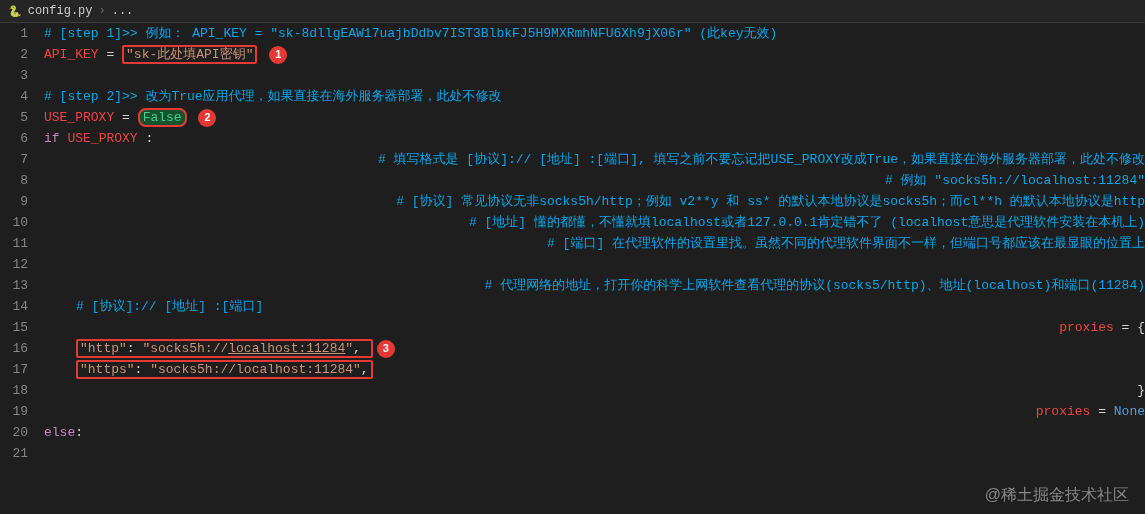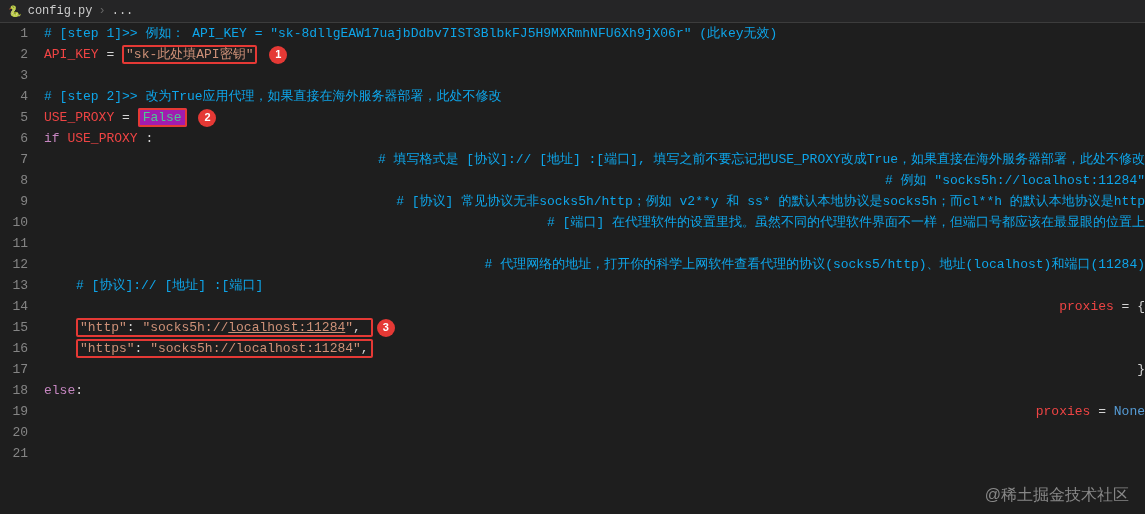--- a/index.html
+++ b/index.html
@@ -106,23 +106,23 @@
     .watermark {
       position: absolute;
       bottom: 8px;
       right: 16px;
       color: #888;
       font-size: 16px;
       font-family: Arial, sans-serif;
     }
 
     .false-highlight {
-      background: #a21caf;
+      background: #14532d;
       border: 2px solid #e53935;
-      border-radius: 2px;
+      border-radius: 8px;
       padding: 0 3px;
       color: #4ec994;
     }
 
     .proxy-box {
       border: 2px solid #e53935;
       border-radius: 2px;
       display: inline;
       padding: 0 2px;
     }
@@ -204,20 +204,23 @@
     </div>
 
     <div class="code-line indent1">
       <span class="c-comment"># 例如      "socks5h://localhost:11284"</span>
     </div>
 
     <div class="code-line indent1">
       <span class="c-comment"># [协议] 常见协议无非socks5h/http；例如 v2**y 和 ss* 的默认本地协议是socks5h；而cl**h 的默认本地协议是http</span>
     </div>
 
+    <div class="code-line indent1">
+      <span class="c-comment"># [地址] 懂的都懂，不懂就填localhost或者127.0.0.1肯定错不了 (localhost意思是代理软件安装在本机上)</span>
+    </div>
 
     <div class="code-line indent1">
       <span class="c-comment"># [端口] 在代理软件的设置里找。虽然不同的代理软件界面不一样，但端口号都应该在最显眼的位置上</span>
     </div>
 
     <div class="code-line">&nbsp;</div>
 
     <div class="code-line indent1">
       <span class="c-comment"># 代理网络的地址，打开你的科学上网软件查看代理的协议(socks5/http)、地址(localhost)和端口(11284)</span>
     </div>
@@ -241,28 +244,28 @@
     <div class="code-line indent2">
       <span class="proxy-box">
         <span class="c-string">"https"</span><span class="c-op">: </span><span class="c-string">"socks5h://localhost:11284"</span><span class="c-op">,</span>
       </span>
     </div>
 
     <div class="code-line indent1">
       <span class="c-op">}</span>
     </div>
 
-    <div class="code-line">
-      <span class="c-keyword">else</span><span class="c-op">:</span>
-    </div>
-
     <div class="code-line indent1">
       <span class="c-var">proxies</span>
       <span class="c-op"> = </span>
       <span class="c-blue">None</span>
     </div>
 
+    <div class="code-line">
+      <span class="c-keyword">else</span><span class="c-op">:</span>
+    </div>
+
     <div class="code-line">&nbsp;</div>
 
   </div>
 </div>
 
 <div class="watermark">@稀土掘金技术社区</div>
 
 </body></html>

